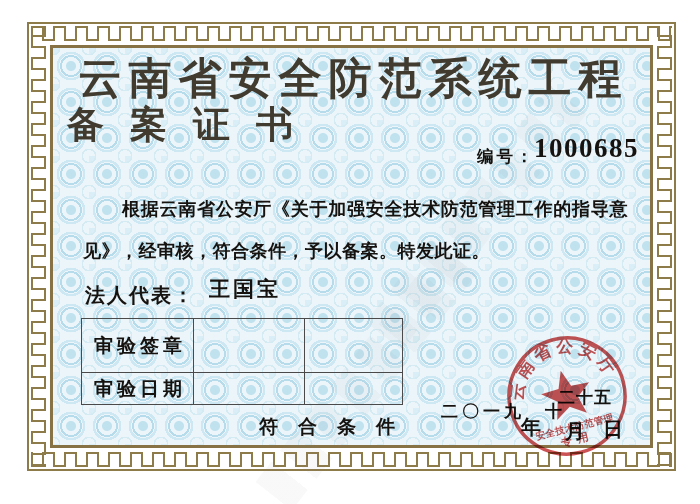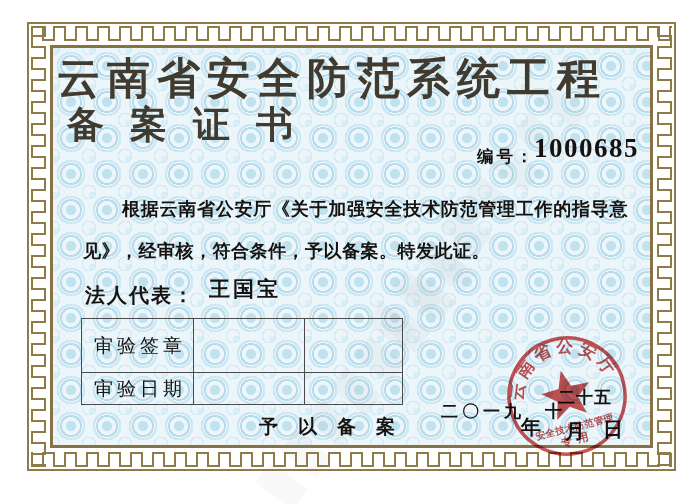--- a/index.html
+++ b/index.html
@@ -73,21 +73,21 @@
   }
   .watermark{
     position:absolute; width:46px; height:300px; opacity:.5;
     background:repeating-linear-gradient(0deg, rgba(130,130,140,0.10) 0 26px, rgba(130,130,140,0) 26px 40px);
     transform:rotate(38deg);
   }
   .wm1{left:400px; top:20px;}
   .wm2{left:290px; top:180px;}
   
   .title1{
-    position:absolute; left:0; right:0; top:2px; 
+    position:absolute; left:0; right:0; top:2px; text-align:center;
     font-size:43px; font-weight:700; color:#413a2e;
     letter-spacing:7px; padding-left:4px; white-space:nowrap;
   }
   .title2{
     position:absolute; left:0; right:0; top:52px; text-align:left;
     font-size:37px; font-weight:700; color:#413a2e;
     letter-spacing:26px; padding-left:14px; white-space:nowrap;
   }
   .company-line{position:absolute; left:26px; top:90px; width:300px;}
   .company-underline{
@@ -116,21 +116,21 @@
     display:inline-block; transform:translateY(-6px);
     margin-left:14px; font-size:21px; font-weight:600; letter-spacing:3px;
   }
   
   .review-table{
     position:absolute; left:28px; top:270px; width:322px;
     border-collapse:collapse;
   }
   .review-table td{
     border:1px solid #4a4a4a; padding:0 0 0 12px;
-    font-size:19px; font-weight:400; letter-spacing:4px; color:#15120f;
+    font-size:19px; font-weight:700; letter-spacing:4px; color:#15120f;
   }
   .review-table .r1{height:54px;}
   .review-table .r2{height:32px;}
   .review-table .c1{width:111px;}
   .review-table .c2{width:113px;}
   .review-table .c3{width:98px;}
   
   .annual{
     position:absolute; left:206px; top:366px;
     font-size:19px; font-weight:700; letter-spacing:20px; white-space:nowrap;
@@ -183,21 +183,21 @@
           <td class="c3"></td>
         </tr>
         <tr class="r2">
           <td class="c1">审验日期</td>
           <td class="c2"></td>
           <td class="c3"></td>
         </tr>
       </tbody>
         </table>
 
-      <div class="annual">予以备案</div>
+      <div class="annual">符合条件</div>
 
       <span class="date-num d-year">二〇一九</span>
       <span class="date-num d-month">十</span>
       <span class="date-num d-day">二十五</span>
       <span class="date-unit u-year">年</span>
       <span class="date-unit u-month">月</span>
       <span class="date-unit u-day">日</span>
 
       <svg class="stamp" viewBox="0 0 124 124">
         <defs>

